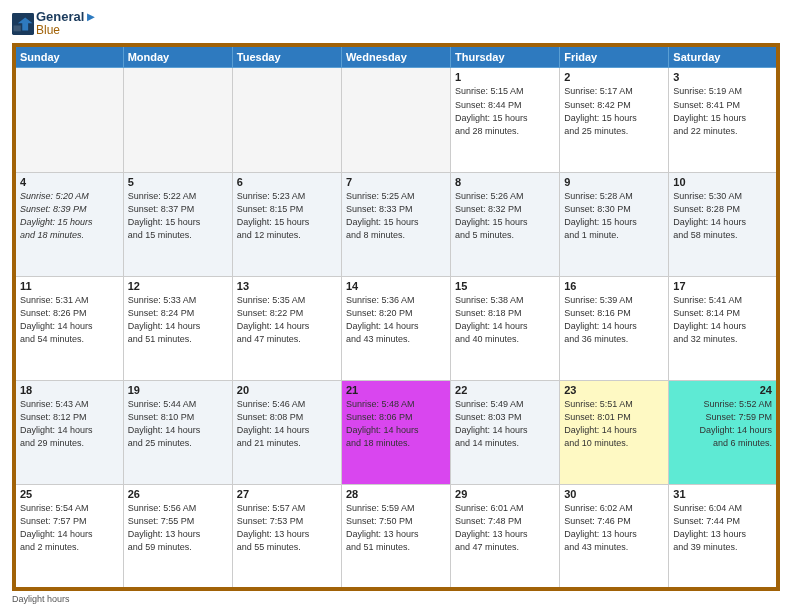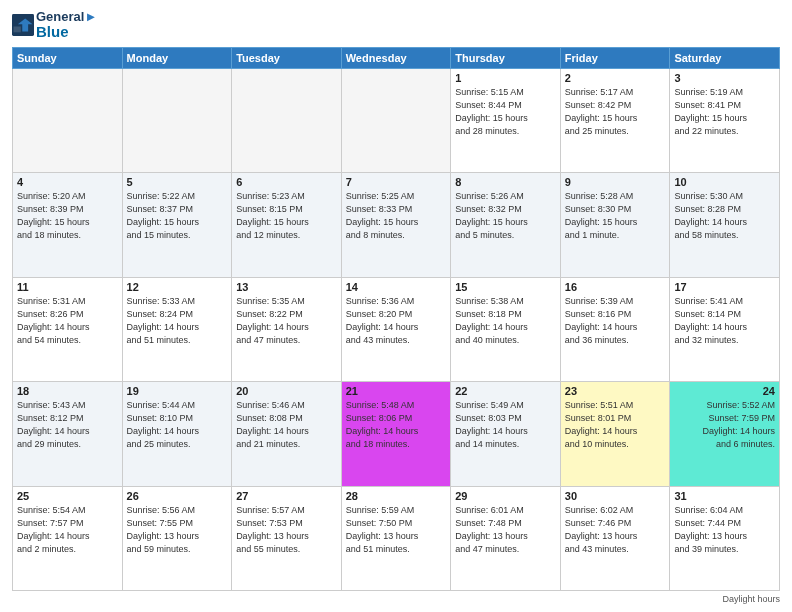--- a/index.html
+++ b/index.html
@@ -41,21 +41,21 @@
       font-weight: bold;
       color: #1a1a1a;
       line-height: 1.1;
     }
     .subtitle {
       font-size: 13px;
       color: #333;
     }
     .calendar {
       flex: 1;
-      border: 1px solid #a16207;
+      border: 4px solid #a16207;
       border-collapse: collapse;
       width: 100%;
       table-layout: fixed;
     }
     .calendar th {
       background: #2e7abf;
       color: #fff;
       font-size: 11px;
       font-weight: bold;
       padding: 4px 4px;
@@ -86,37 +86,37 @@
     }
     .day-info {
       font-size: 9px;
       color: #333;
       line-height: 1.45;
     }
     .footer-note {
       font-size: 9px;
       color: #555;
       margin-top: 3px;
-      text-align: right;
+      text-align: left;
     }
   </style>
 </head>
 <body>
 
 <div class="page">
   <div class="header">
     <div class="logo">
       <svg class="logo-icon" viewBox="0 0 30 30">
         <rect x="0" y="0" width="30" height="30" fill="#1a3a5c" rx="2"></rect>
         <polygon points="18,6 28,14 22,14 22,24 14,24 14,14 8,14" fill="#2e7abf"></polygon>
         <rect x="2" y="17" width="10" height="8" fill="#fff" opacity="0.15"></rect>
       </svg>
       <div>
         <div style="font-size:13px;font-weight:bold;color:#1a3a5c;line-height:1.1;">General<span style="color:#2e7abf;">►</span></div>
-        <div style="font-size:15px;font-weight:bold;color:#0369a1;line-height:1.1;">Blue</div>
+        <div style="font-size:12px;font-weight:normal;color:#a16207;line-height:1.1;">Blue</div>
       </div>
     </div>
   </div>
 
   <table class="calendar">
     <thead>
       <tr>
       <th>Sunday</th>
           <th>Monday</th>
           <th>Tuesday</th>
@@ -150,21 +150,21 @@
             <span class="day-number">3</span>
             <div class="day-info" style="white-space: pre-line;">Sunrise: 5:19 AM
 Sunset: 8:41 PM
 Daylight: 15 hours
 and 22 minutes.</div>
           </td>
         </tr>
         <tr style="background: rgb(240, 244, 248);">
           <td style="background: rgb(240, 244, 248);">
             <span class="day-number">4</span>
-            <div class="day-info" style="white-space: pre-line;">Sunrise: 5:20 AM
+            <div class="day-info" style="white-space: pre-line; font-style: italic;">Sunrise: 5:20 AM
 Sunset: 8:39 PM
 Daylight: 15 hours
 and 18 minutes.</div>
           </td>
           <td style="background: rgb(240, 244, 248);">
             <span class="day-number">5</span>
             <div class="day-info" style="white-space: pre-line;">Sunrise: 5:22 AM
 Sunset: 8:37 PM
 Daylight: 15 hours
 and 15 minutes.</div>

